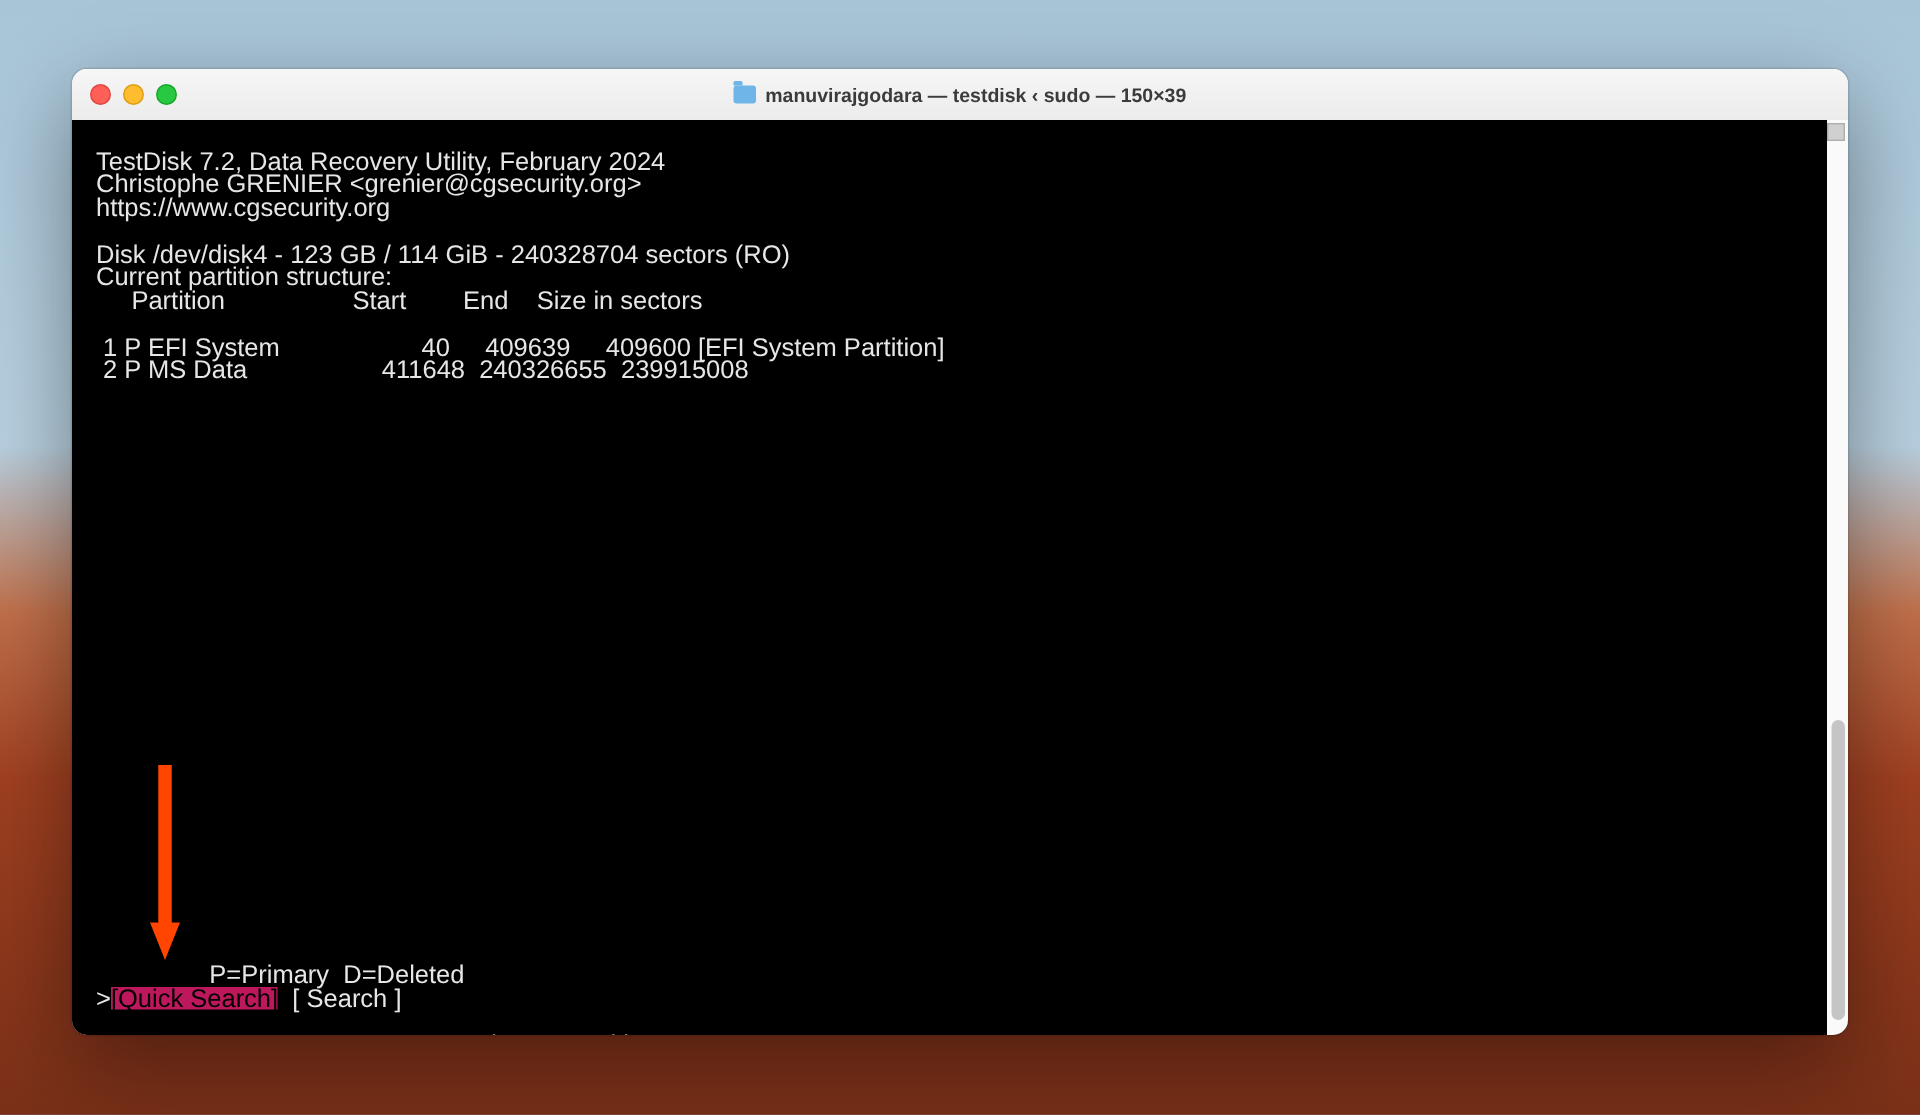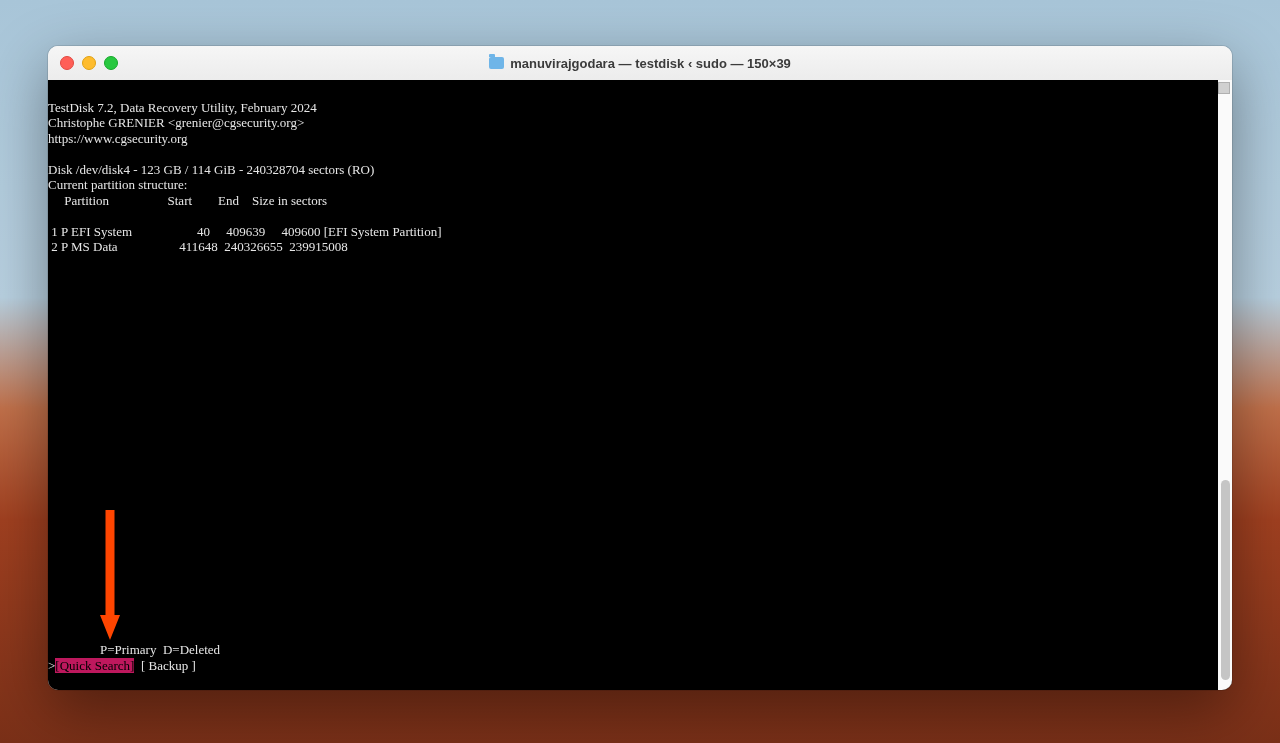--- a/index.html
+++ b/index.html
@@ -86,23 +86,23 @@
     background: #000000;
     position: relative;
     overflow: hidden;
   }
   .terminal-content {
     position: absolute;
     left: 0;
     top: 0;
     right: 14px;
     bottom: 0;
-    padding: 4px 0;
-    font-family: Liberation Serif, serif;
-    font-size: 13px;
+    padding: 4px 16px;
+    font-family: Liberation Sans, sans-serif;
+    font-size: 17px;
     line-height: 15.5px;
     color: #e6e6e6;
     white-space: pre;
   }
   .scroll-gutter {
     position: absolute;
     right: 0;
     top: 0;
     bottom: 0;
     width: 14px;
@@ -195,21 +195,21 @@
 
 
 
 
 
 
 
 
 
 <span>                P=Primary  D=Deleted</span>
-<span class="menu-row"><span>&gt;</span><span class="selected">[Quick Search]</span><span>  </span><span>[ Backup ]</span></span>
+<span class="menu-row"><span>&gt;</span><span class="selected">[Quick Search]</span><span>  </span><span>[ Search ]</span></span>
 <span class="hint-row">Try to locate partition</span></div>
 
       <div class="scroll-gutter">
         <div class="scroll-corner"></div>
         <div class="scroll-thumb"></div>
       </div>
     </div>
 
   </div>
 

